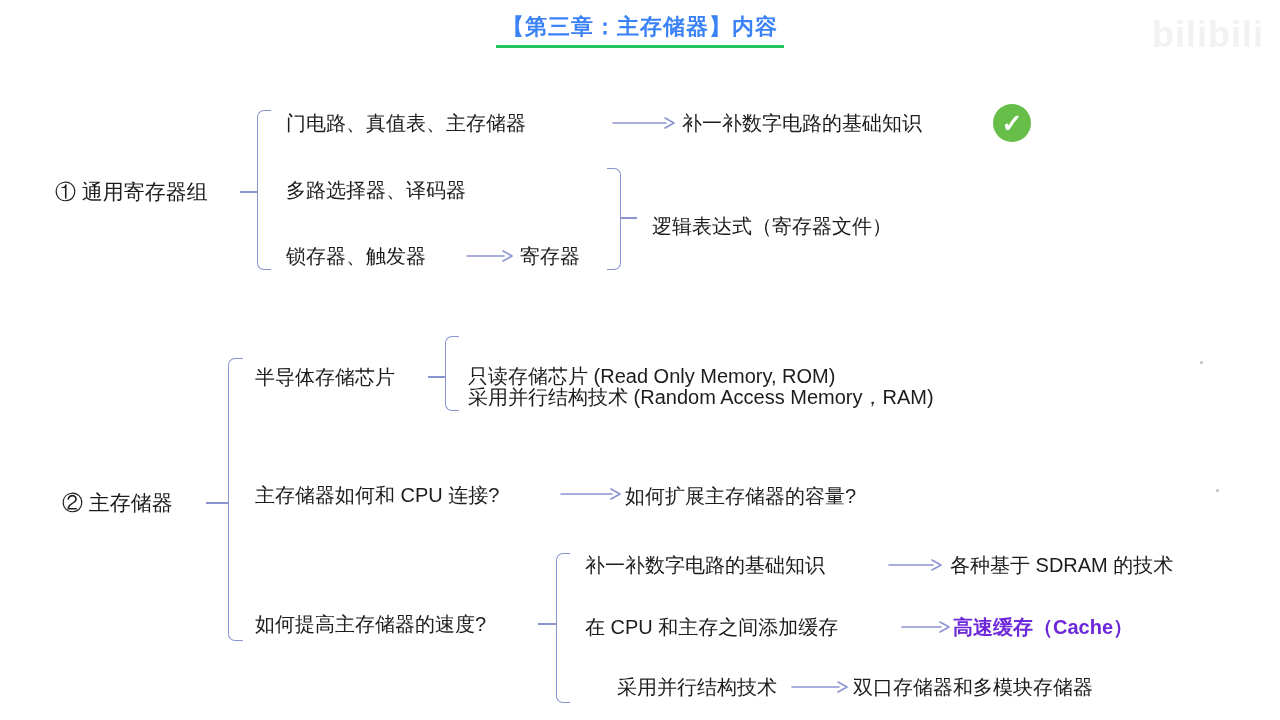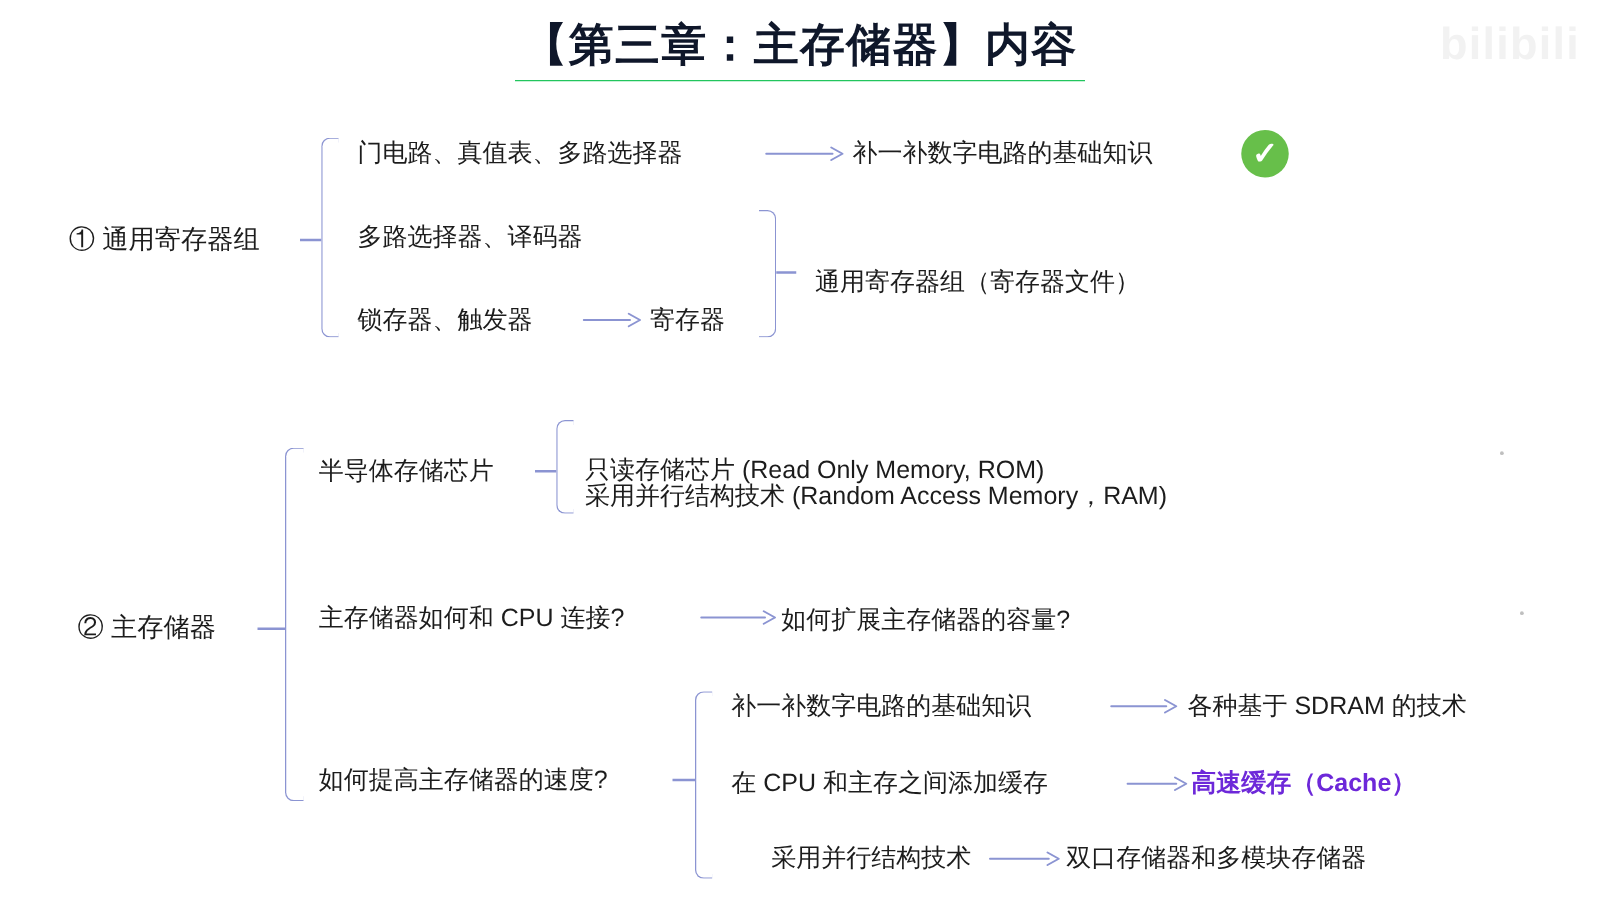--- a/index.html
+++ b/index.html
@@ -5,22 +5,22 @@
   html,body{margin:0;padding:0;}
   body{
     width:1280px;height:720px;position:relative;overflow:hidden;
     background:#ffffff;color:#1c1c1c;
     font-family:"Liberation Sans",sans-serif;
   }
   
   .title-wrap{position:absolute;top:12px;left:0;width:100%;text-align:center;}
   .title{
     display:inline-block;font-family:"DejaVu Serif",serif;font-weight:700;
-    font-size:36px;color:#0f172a;letter-spacing:1px;
-    border-bottom:1px solid #22c55e;padding:0 6px 3px 6px;
+    font-size:22px;color:#3b82f6;letter-spacing:1px;
+    border-bottom:3px solid #22c55e;padding:0 6px 3px 6px;
   }
   
   .watermark{
     position:absolute;top:14px;left:1152px;font-size:36px;font-weight:700;
     color:#f2f2f2;letter-spacing:1px;font-family:"Liberation Sans",sans-serif;
   }
   
   .node{position:absolute;font-size:20px;white-space:nowrap;line-height:26px;}
   .lvl1{font-size:21px;}
   .red{color:#6d28d9;font-weight:700;}
@@ -47,21 +47,21 @@
 <div class="title-wrap">
   <span class="title">【第三章：主存储器】内容</span>
 </div>
 <div class="watermark">bilibili</div>
 
 <div class="node lvl1" style="left:55px;top:179px;">① 通用寄存器组</div>
 
 <div class="stub" style="left:240px;top:191px;width:17px;"></div>
 <div class="bracket br-open-right" style="left:257px;top:110px;width:13px;height:158px;"></div>
 
-<div class="node" style="left:286px;top:110px;">门电路、真值表、多路选择器</div>
+<div class="node" style="left:286px;top:110px;">门电路、真值表、主存储器</div>
 <div class="arrow" style="left:612px;top:116px;">
   <svg width="64" height="14" viewBox="0 0 64 14">
     <line x1="1" y1="7" x2="54" y2="7" stroke="#8b94d2" stroke-width="1.6" stroke-linecap="round"></line>
     <polyline points="53,2 62,7 53,12" fill="none" stroke="#8b94d2" stroke-width="1.6" stroke-linecap="round" stroke-linejoin="round"></polyline>
   </svg>
 </div>
 <div class="node" style="left:682px;top:110px;">补一补数字电路的基础知识</div>
 <div class="check-circle" style="left:993px;top:104px;">
   <span>✓</span>
 </div>
@@ -72,21 +72,21 @@
 <div class="arrow" style="left:466px;top:249px;">
   <svg width="48" height="14" viewBox="0 0 48 14">
     <line x1="1" y1="7" x2="38" y2="7" stroke="#8b94d2" stroke-width="1.6" stroke-linecap="round"></line>
     <polyline points="37,2 46,7 37,12" fill="none" stroke="#8b94d2" stroke-width="1.6" stroke-linecap="round" stroke-linejoin="round"></polyline>
   </svg>
 </div>
 <div class="node" style="left:520px;top:243px;">寄存器</div>
 
 <div class="bracket br-close-left" style="left:607px;top:168px;width:13px;height:100px;"></div>
 <div class="stub" style="left:621px;top:217px;width:16px;"></div>
-<div class="node" style="left:652px;top:213px;">通用寄存器组（寄存器文件）</div>
+<div class="node" style="left:652px;top:213px;">逻辑表达式（寄存器文件）</div>
 
 <div class="node lvl1" style="left:62px;top:490px;">② 主存储器</div>
 
 <div class="stub" style="left:206px;top:502px;width:22px;"></div>
 <div class="bracket br-open-right" style="left:228px;top:358px;width:14px;height:281px;"></div>
 
 <div class="node" style="left:255px;top:364px;">半导体存储芯片</div>
 <div class="stub" style="left:428px;top:376px;width:17px;"></div>
 <div class="bracket br-open-right" style="left:445px;top:336px;width:13px;height:73px;"></div>
 <div class="node" style="left:468px;top:332px;margin-top:31px;">只读存储芯片 (Read Only Memory, ROM)</div>

